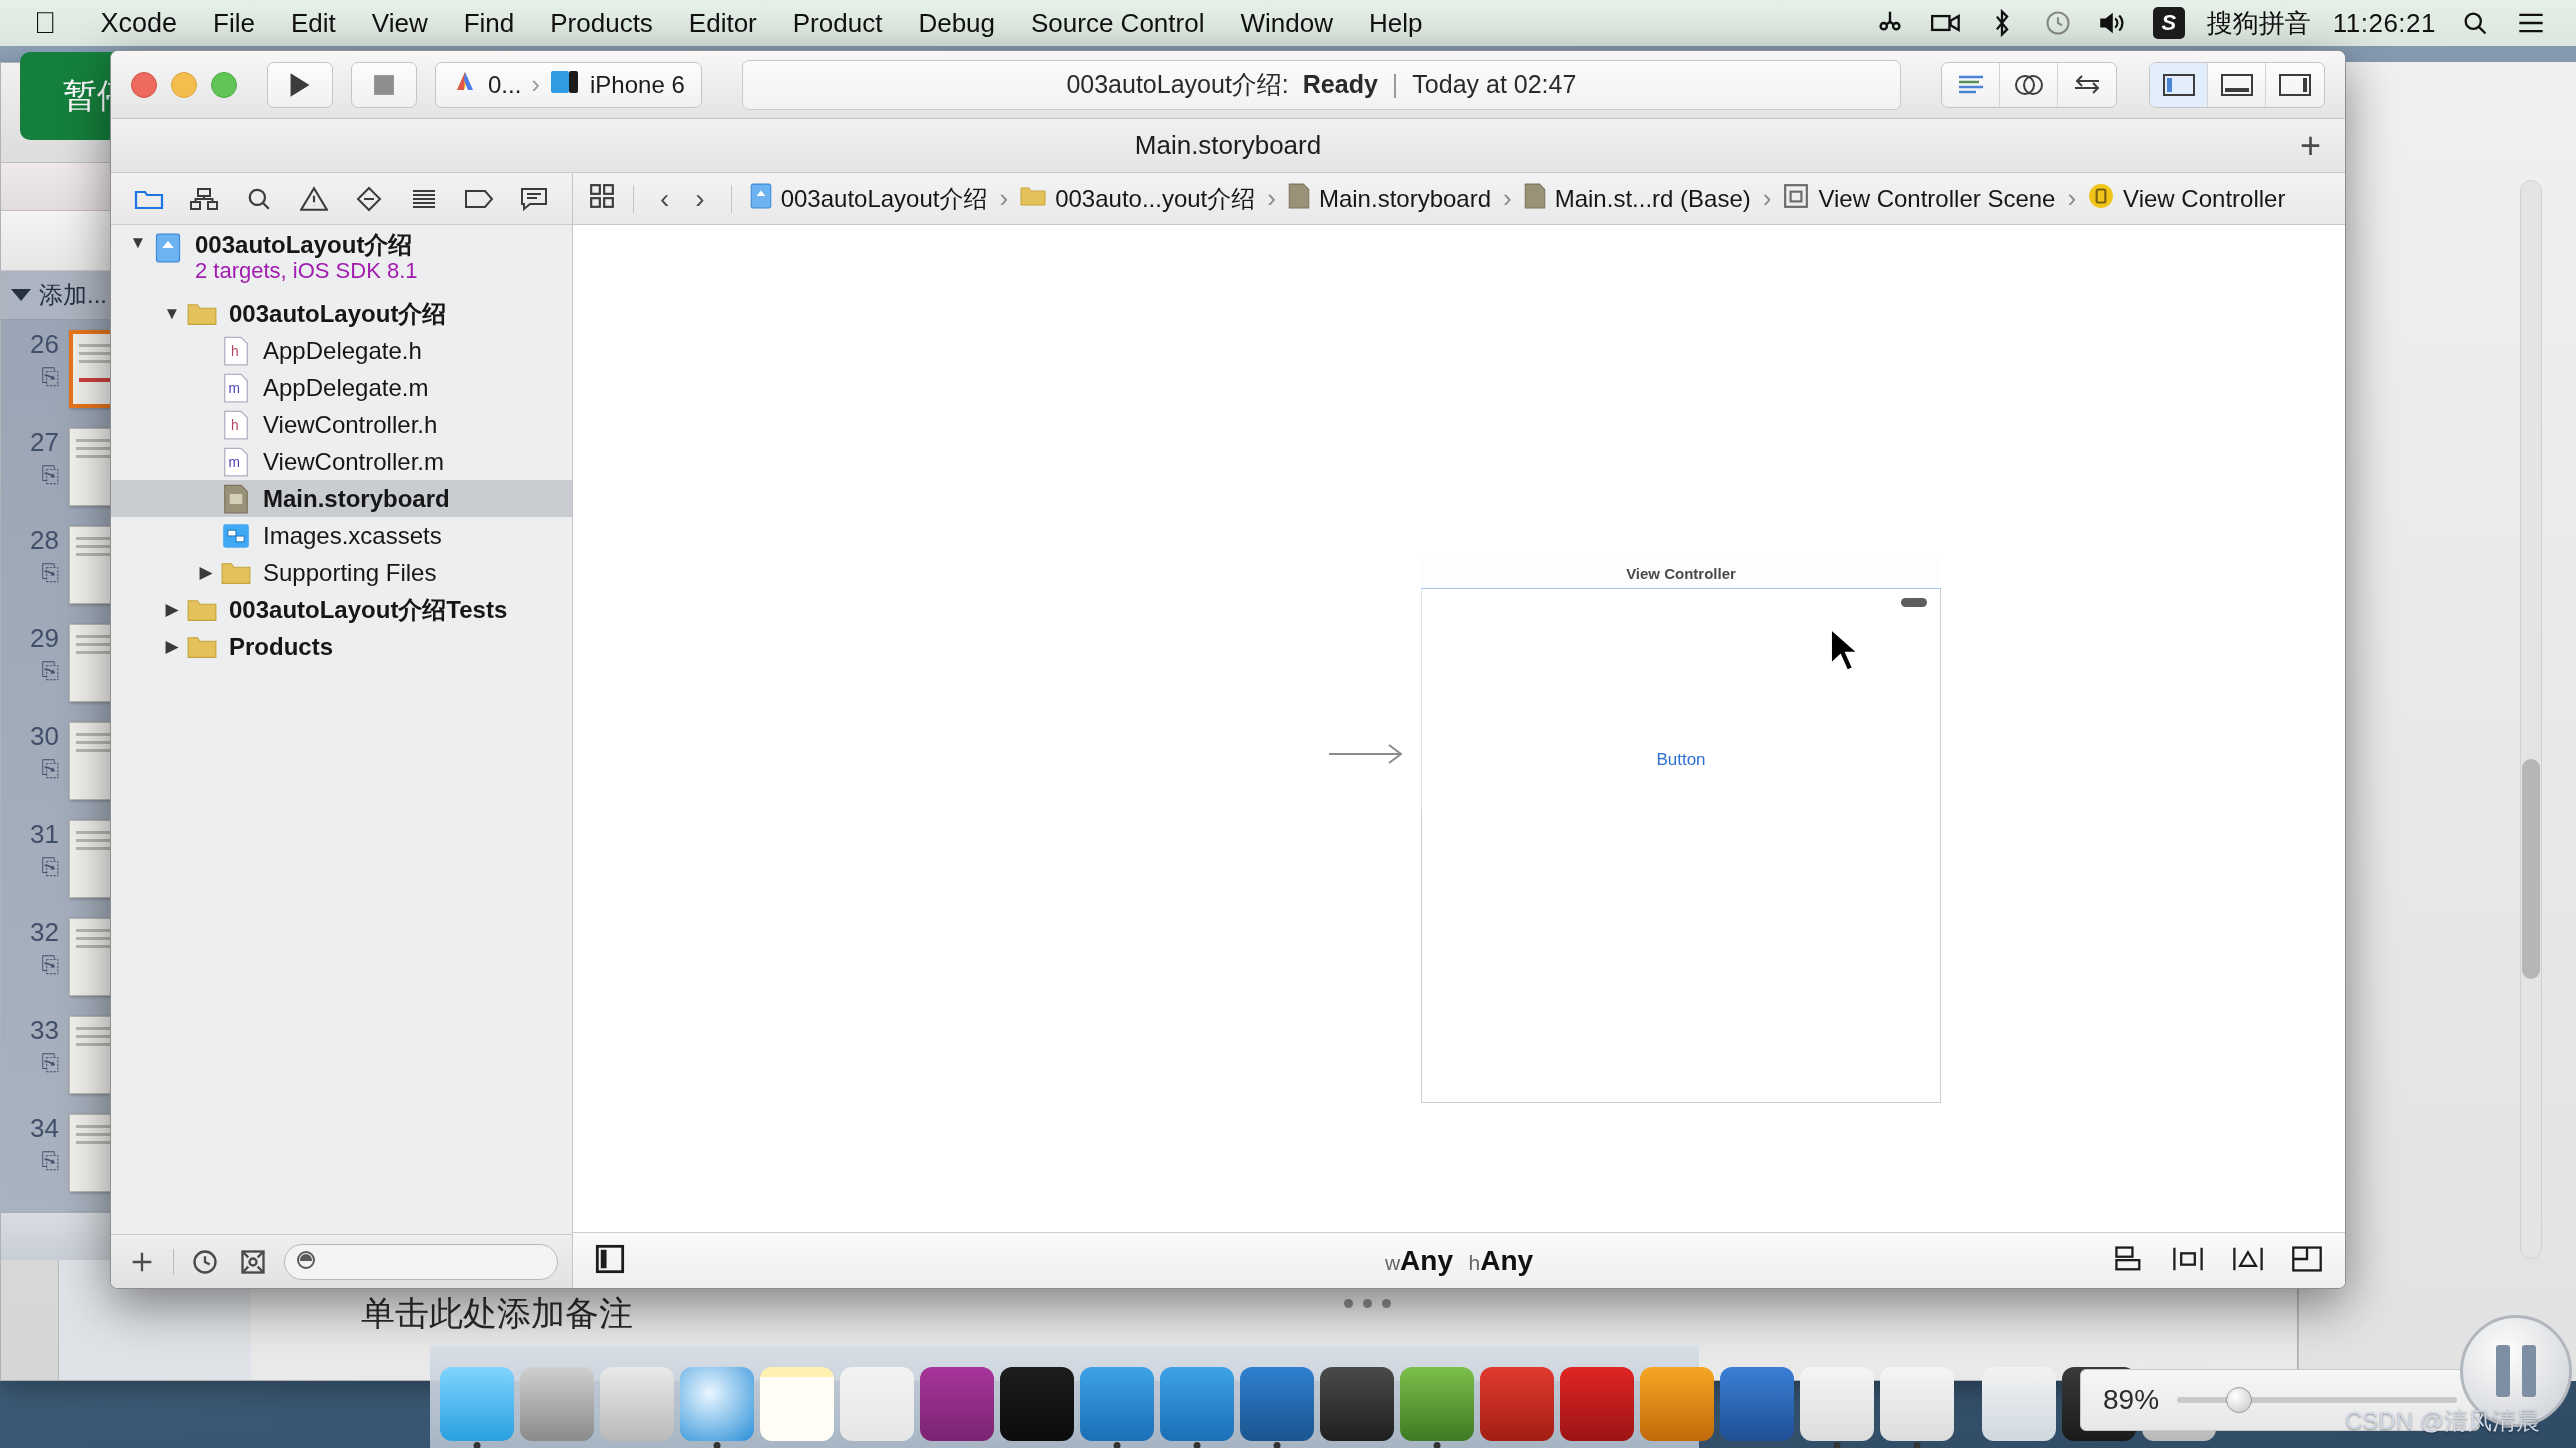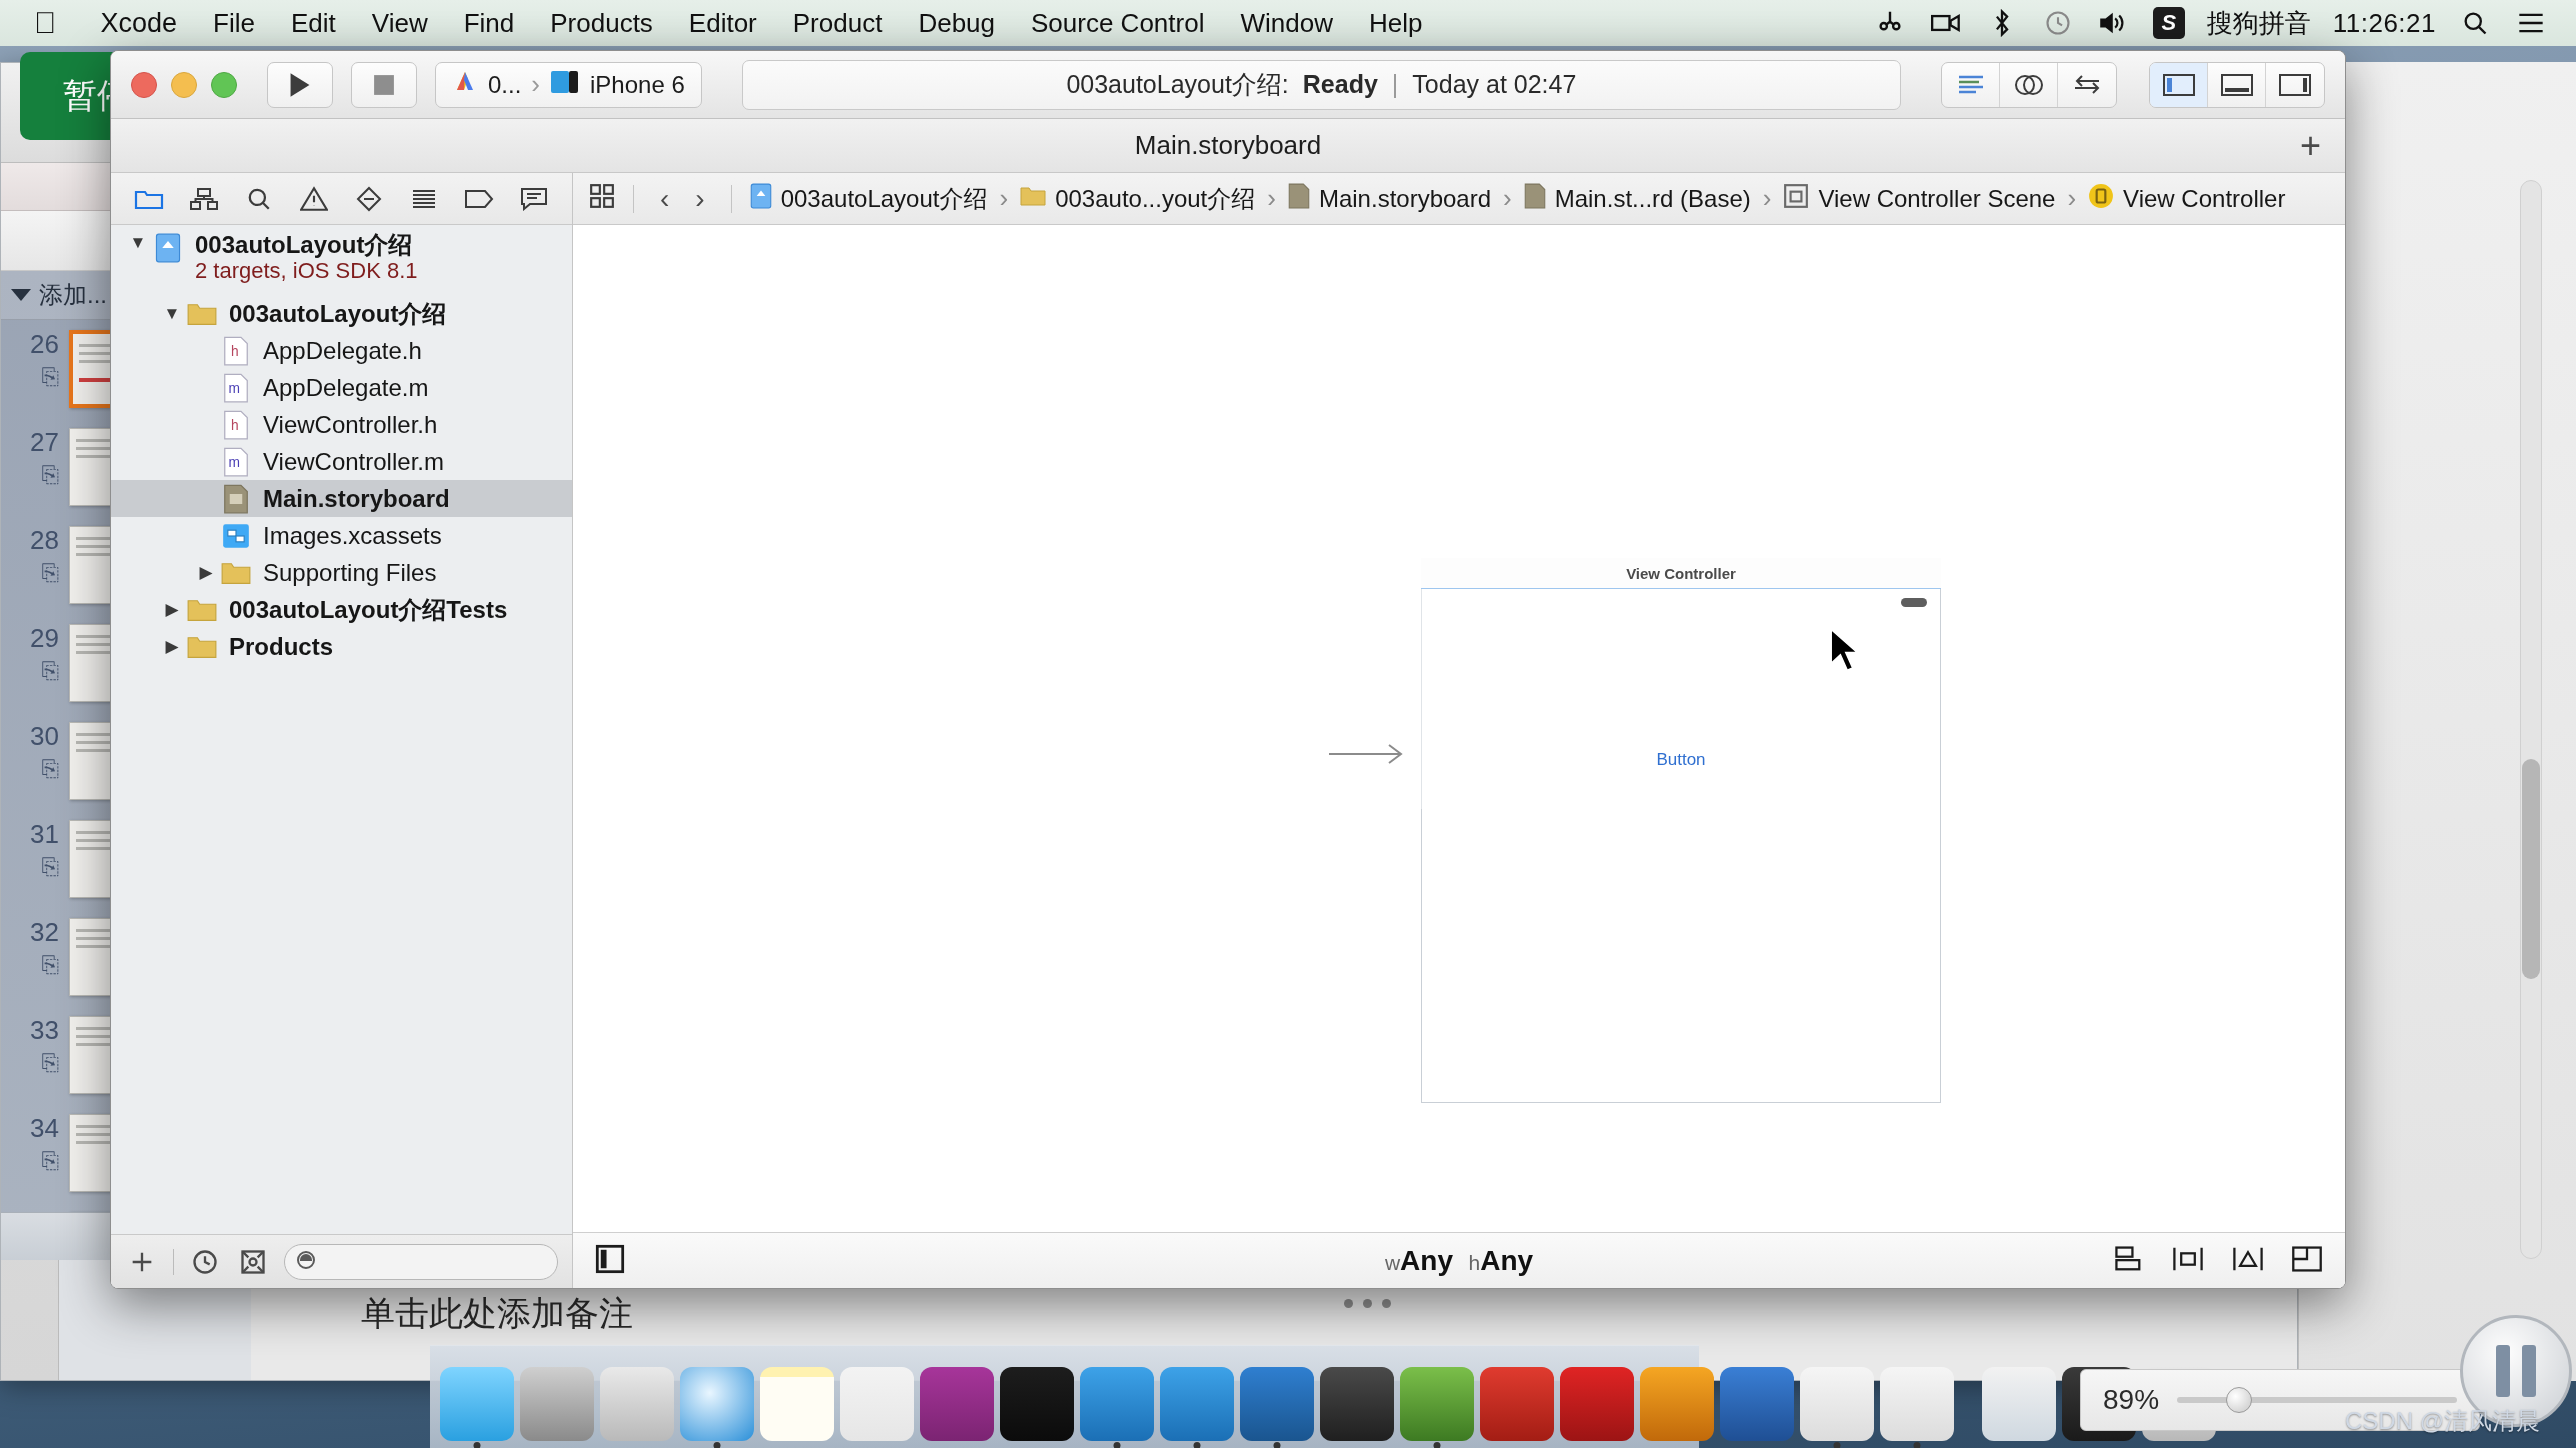--- a/index.html
+++ b/index.html
@@ -184,21 +184,21 @@
   .nav-tree { flex:1; overflow:hidden; padding-top:8px; font-size:24px; color:#161616; }
   .trow { display:flex; align-items:center; height:37px; padding-left:14px; white-space:nowrap; }
   .trow.sel { background:#c9ccd0; }
   .tri { width:26px; text-align:center; font-size:17px; color:#3a3a3a; flex:none; }
   .tri.empty { color:transparent; }
   .fico { width:34px; height:30px; margin-right:10px; flex:none; display:flex; align-items:center; justify-content:center; }
   .tlabel { line-height:1; }
   .tlabel.b { font-weight:bold; }
   .proj-head { display:flex; align-items:flex-start; height:62px; padding-left:14px; }
   .proj-head .txts { display:flex; flex-direction:column; justify-content:center; line-height:1.25; }
-  .proj-sub { font-size:22px; color:#7f1d1d; }
+  .proj-sub { font-size:22px; color:#a21caf; }
   .nav-bottom {
     height:54px; background:linear-gradient(#eeeeee,#e2e2e2); border-top:1px solid #c9c9c9;
     display:flex; align-items:center; gap:14px; padding:0 14px;
   }
   .nb-ico { width:34px;height:34px;display:flex;align-items:center;justify-content:center;color:#4a4a4a; }
   .filter-field {
     flex:1; height:36px; background:#f3f3f3; border:1px solid #b7b7b7; border-radius:18px;
     display:flex; align-items:center; padding:0 10px; gap:8px;
   }
 

